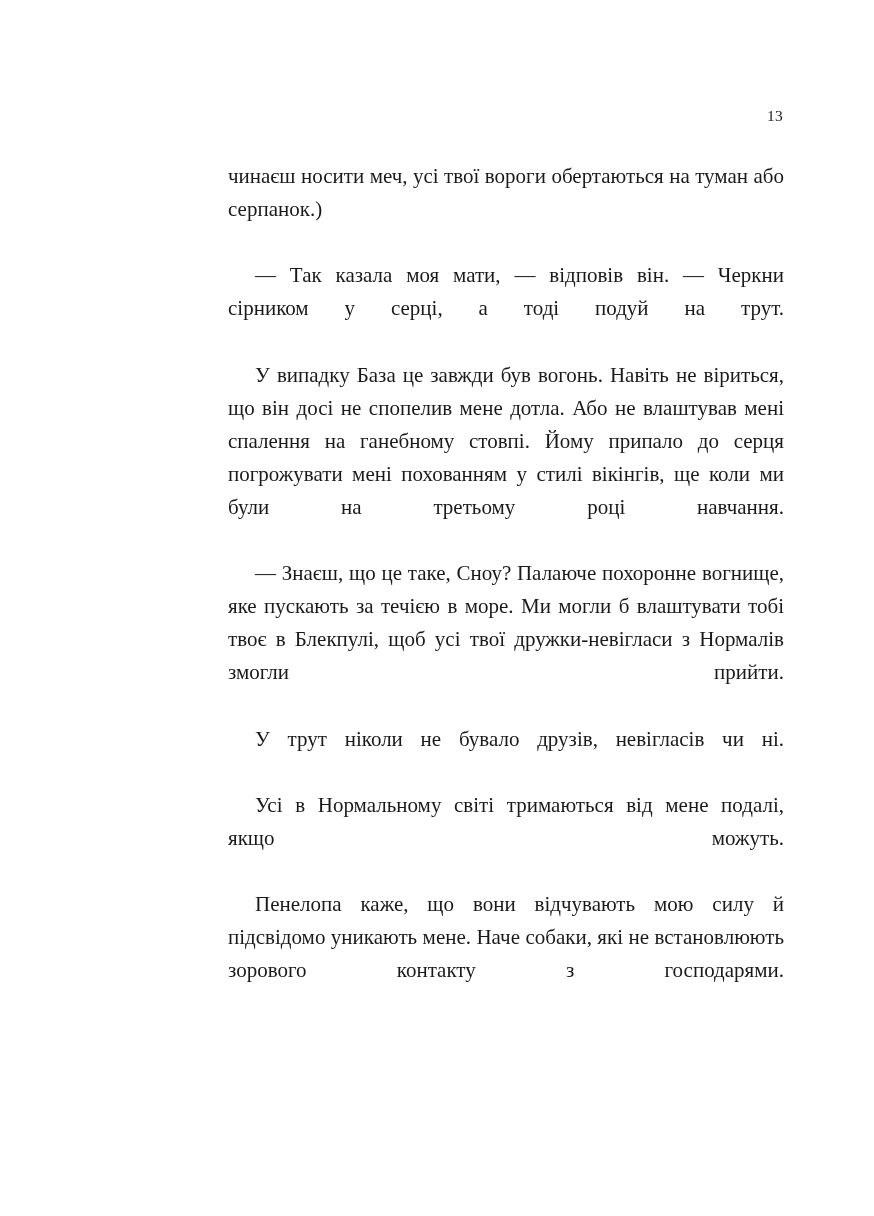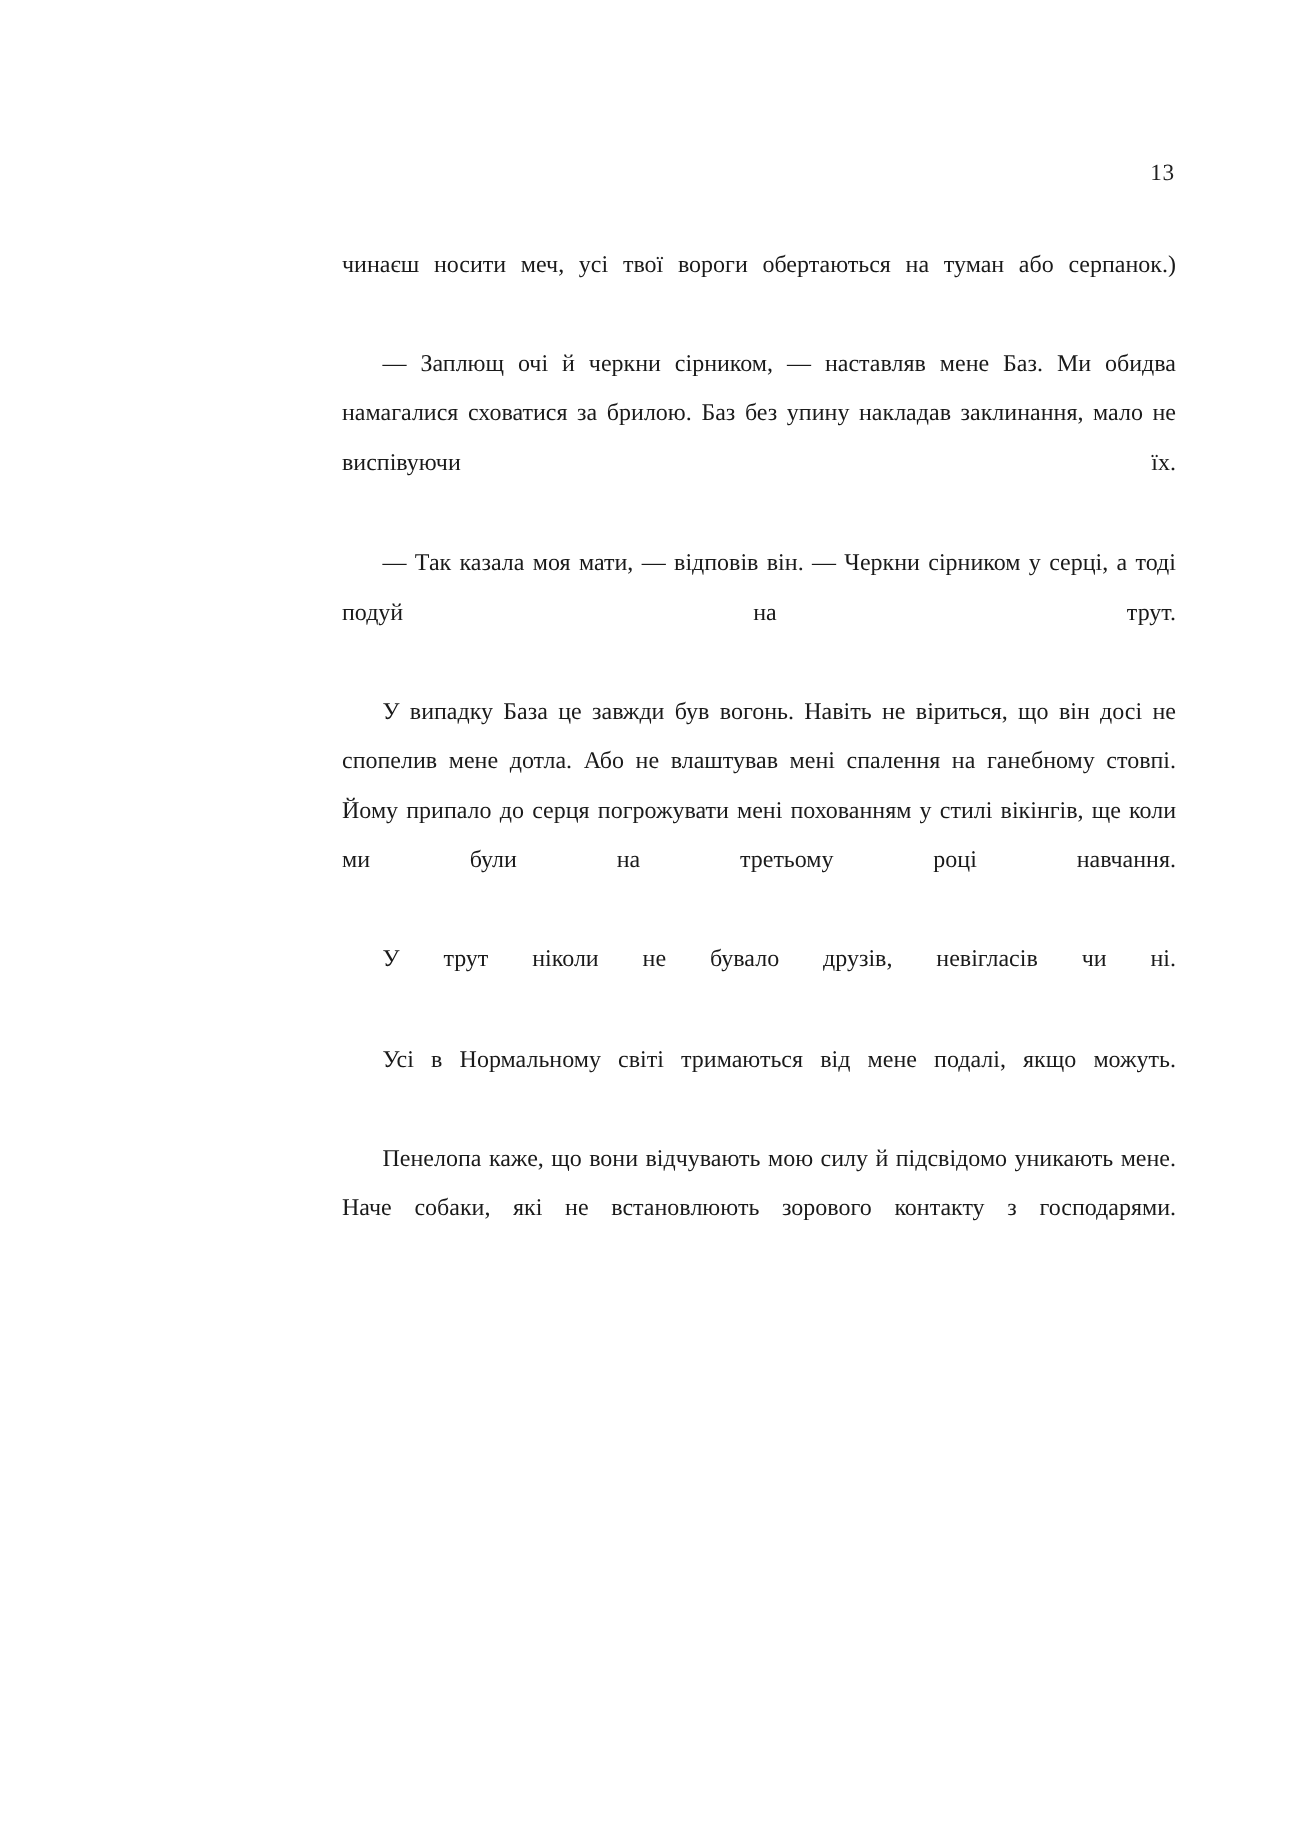--- a/index.html
+++ b/index.html
@@ -38,21 +38,21 @@
   
   .textblock {
     position: absolute;
     top: 160px;
     left: 142px;
     width: 556px;
   }
 
   .textblock p {
     margin: 0;
-    font-size: 16px;
+    font-size: 21px;
     line-height: 33.1px;
     text-align: justify;
     text-justify: inter-word;
     text-indent: 27px;
     hyphens: manual;
     -webkit-hyphens: manual;
     word-spacing: 0.1px;
   }
 
   
@@ -69,22 +69,22 @@
 </style>
 </head>
 <body>
 
 <div class="page">
 
   <div class="folio">13</div>
 
   <div class="textblock">
     <p class="cont">чинаєш носити меч, усі твої вороги обертаються на туман або серпанок.)</p>
-    <p class="dialogue">—  Заплющ очі й черкни сірником, — наставляв мене Баз. Ми обидва намагалися сховатися за брилою. Баз без упину накладав заклинання, мало не виспівуючи їх.</p>
     <p class="dialogue">—  Так казала моя мати, — відповів він. — Черкни сірником у серці, а тоді подуй на трут.</p>
     <p>У випадку База це завжди був вогонь. Навіть не віриться, що він досі не спопелив мене дотла. Або не влаштував мені спалення на ганебному стовпі. Йому припало до серця погрожувати мені похованням у стилі вікінгів, ще коли ми були на третьому році навчання.</p>
+    <p class="dialogue">—  Знаєш, що це таке, Сноу? Палаюче похоронне вогнище, яке пускають за течією в море. Ми могли б влаштувати тобі твоє в Блекпулі, щоб усі твої дружки-невігласи з Нормалів змогли прийти.</p>
     <p>У трут ніколи не бувало друзів, невігласів чи ні.</p>
     <p>Усі в Нормальному світі тримаються від мене подалі, якщо можуть.</p>
     <p>Пенелопа каже, що вони відчувають мою силу й підсвідомо уникають мене. Наче собаки, які не встановлюють зорового контакту з господарями.</p>
 
   </div>
 
 </div>
 
 </body></html>

